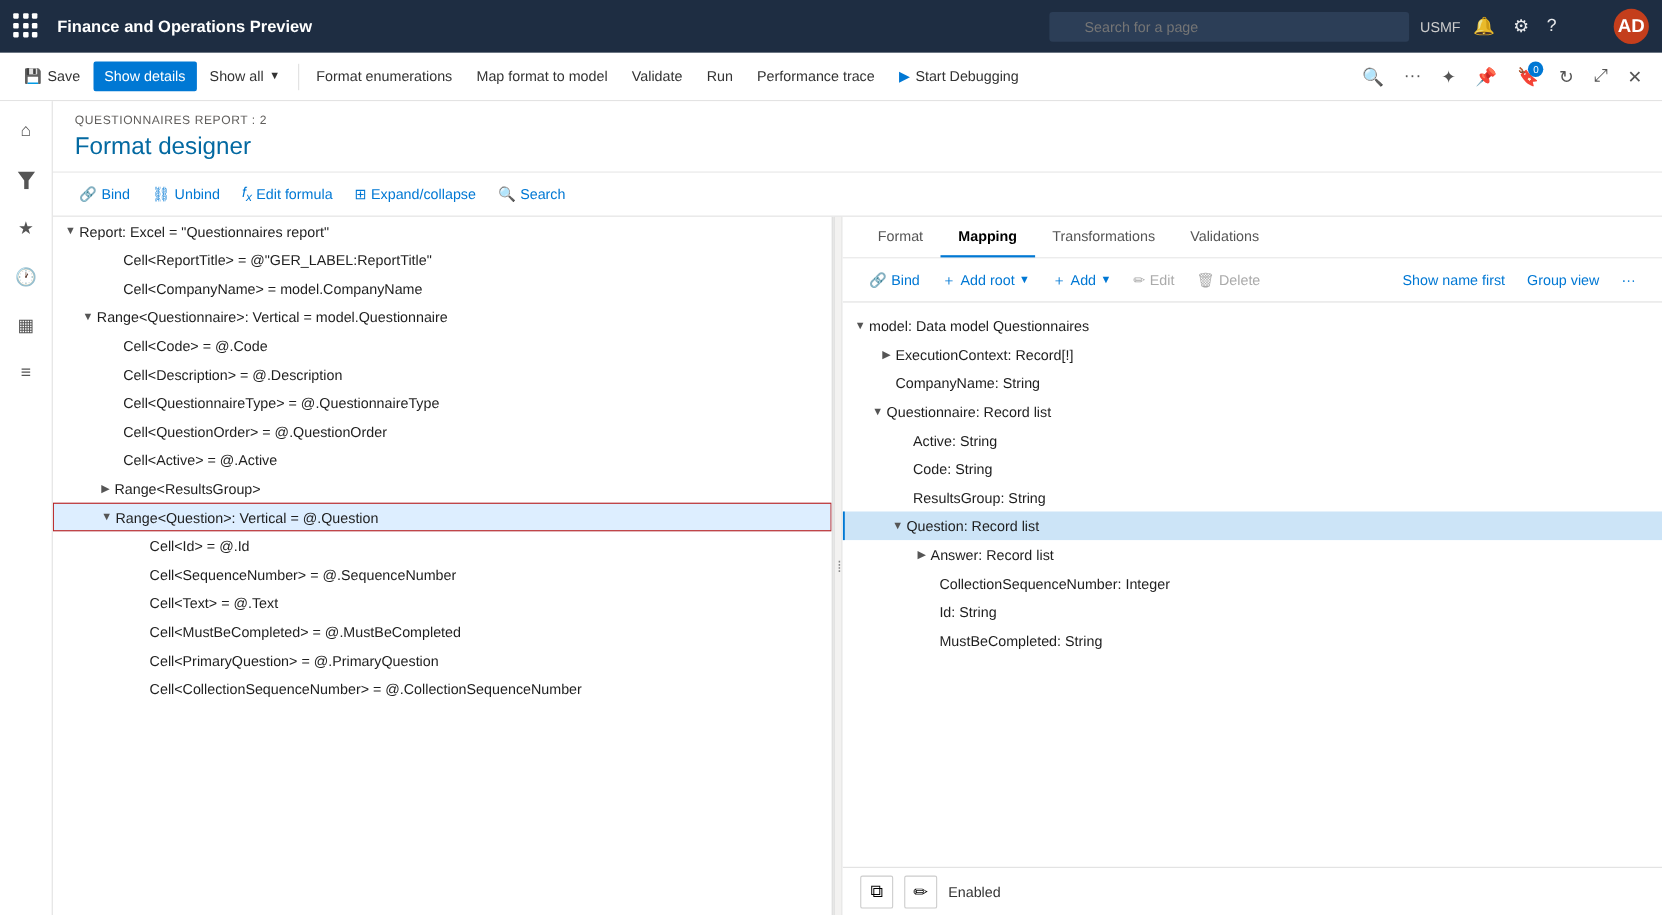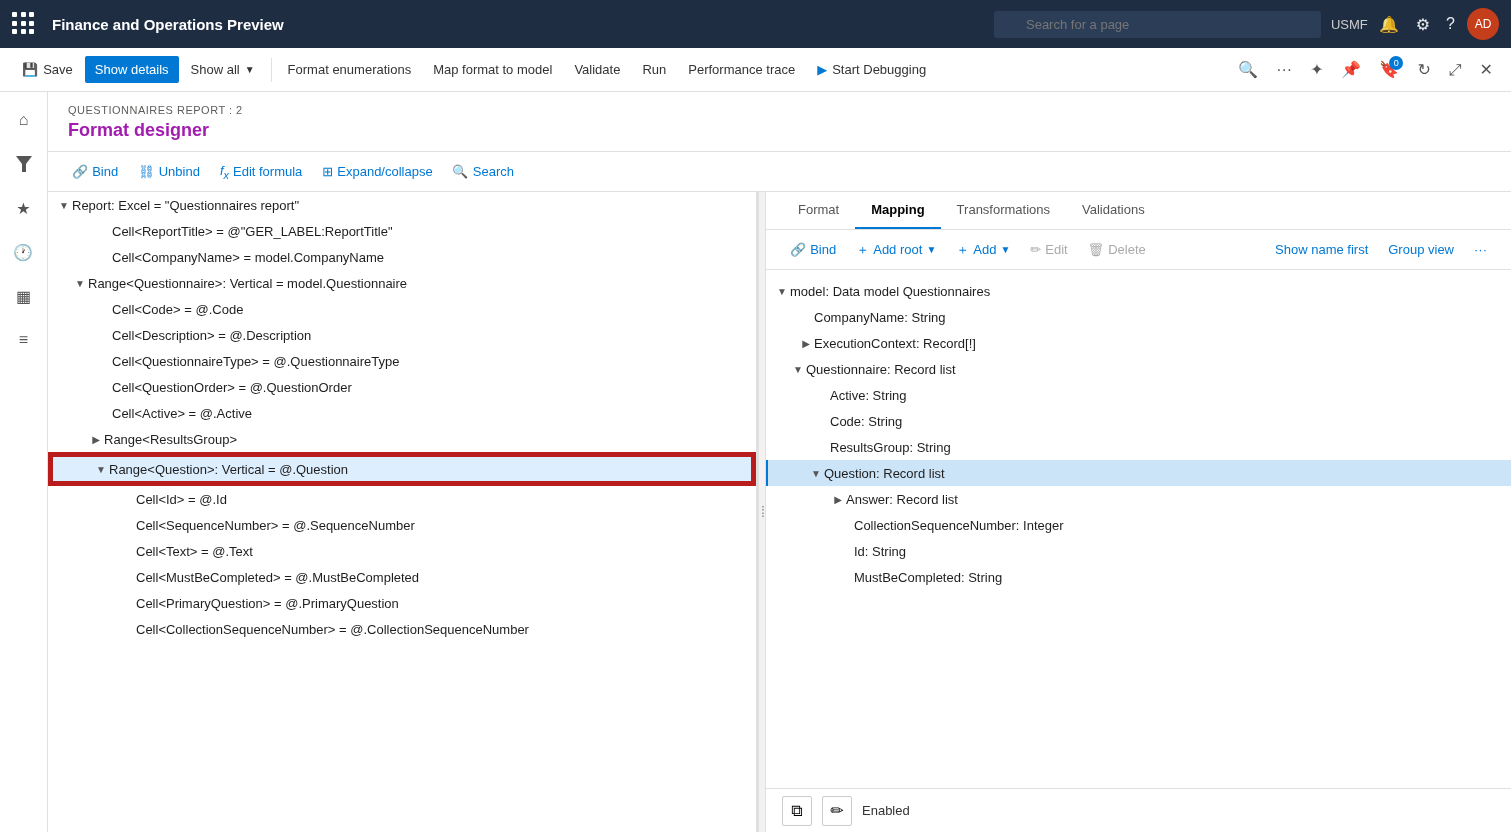--- a/index.html
+++ b/index.html
@@ -33,21 +33,21 @@
       content: '🔍';
       position: absolute;
       left: 8px;
       top: 50%;
       transform: translateY(-50%);
       font-size: 12px;
       opacity: 0.7;
     }
     .top-nav-icons { display: flex; gap: 8px; align-items: center; }
     .top-nav-icon { color: white; font-size: 16px; cursor: pointer; padding: 4px; opacity: 0.9; }
-    .top-nav-user { background: #c43e1c; color: white; border-radius: 50%; width: 32px; height: 32px; display: flex; align-items: center; justify-content: center; font-size: 12px; font-weight: 400; }
+    .top-nav-user { background: #c43e1c; color: white; border-radius: 50%; width: 32px; height: 32px; display: flex; align-items: center; justify-content: center; font-size: 17px; font-weight: 700; margin-left: 40px; }
     .top-nav-usmf { font-size: 13px; color: #ccc; }
 
     
     .toolbar {
       background: white;
       border-bottom: 1px solid #e0e0e0;
       height: 44px;
       display: flex;
       align-items: center;
       padding: 0 12px;
@@ -110,21 +110,21 @@
       overflow: hidden;
     }
 
     
     .page-header {
       background: white;
       padding: 12px 20px 0 20px;
       border-bottom: 1px solid #e0e0e0;
     }
     .page-breadcrumb { font-size: 11px; color: #605e5c; text-transform: uppercase; letter-spacing: 0.5px; margin-bottom: 4px; }
-    .page-title { font-size: 18px; font-weight: 700; color: #a21caf; padding-bottom: 10px; }
+    .page-title { font-size: 22px; font-weight: 400; color: #0369a1; padding-bottom: 10px; }
 
     
     .designer-area {
       flex: 1;
       display: flex;
       flex-direction: column;
       overflow: hidden;
       background: white;
       margin: 0;
     }
@@ -170,21 +170,21 @@
     
     .tree-item {
       padding: 4px 0 4px 8px;
       cursor: pointer;
       display: flex;
       align-items: center;
       min-height: 26px;
       font-size: 13px;
       color: #1e1e1e;
     }
-    .tree-item.selected-outline { background: #ddeeff; border: 5px solid #b91c1c; }
+    .tree-item.selected-outline { background: #ddeeff; border: 1px solid #b91c1c; }
     .tree-expand { width: 16px; height: 16px; display: inline-flex; align-items: center; justify-content: center; font-size: 10px; color: #555; cursor: pointer; }
     .tree-expand.expanded::before { content: '▼'; }
     .tree-expand.collapsed::before { content: '▶'; }
     .tree-expand.leaf { visibility: hidden; }
 
     
     .mapping-pane {
       flex: 1;
       overflow: hidden;
       display: flex;
@@ -549,27 +549,27 @@
           </div>
 
           <div class="mapping-tree-area">
 
             <div class="mapping-tree-item" style="padding-left: 8px;">
               <span class="tree-expand expanded"></span>
               <span class="tree-label">model: Data model Questionnaires</span>
             </div>
 
             <div class="mapping-tree-item" style="padding-left: 32px;">
+              <span class="tree-expand collapsed"></span>
+              <span class="tree-label">ExecutionContext: Record[!]</span>
+            </div>
+
+            <div class="mapping-tree-item" style="padding-left: 32px;">
               <span class="tree-expand leaf"></span>
               <span class="tree-label">CompanyName: String</span>
-            </div>
-
-            <div class="mapping-tree-item" style="padding-left: 32px;">
-              <span class="tree-expand collapsed"></span>
-              <span class="tree-label">ExecutionContext: Record[!]</span>
             </div>
 
             <div class="mapping-tree-item" style="padding-left: 24px;">
               <span class="tree-expand expanded"></span>
               <span class="tree-label">Questionnaire: Record list</span>
             </div>
 
             <div class="mapping-tree-item" style="padding-left: 48px;">
               <span class="tree-expand leaf"></span>
               <span class="tree-label">Active: String</span>

